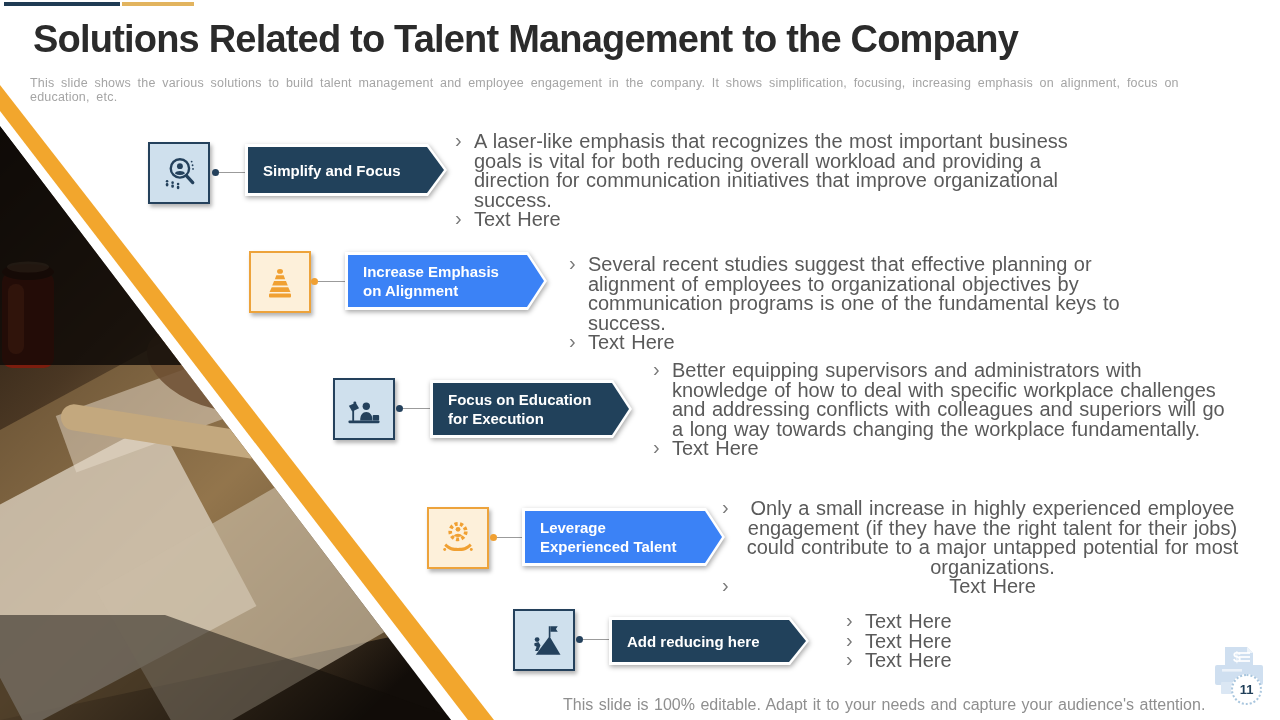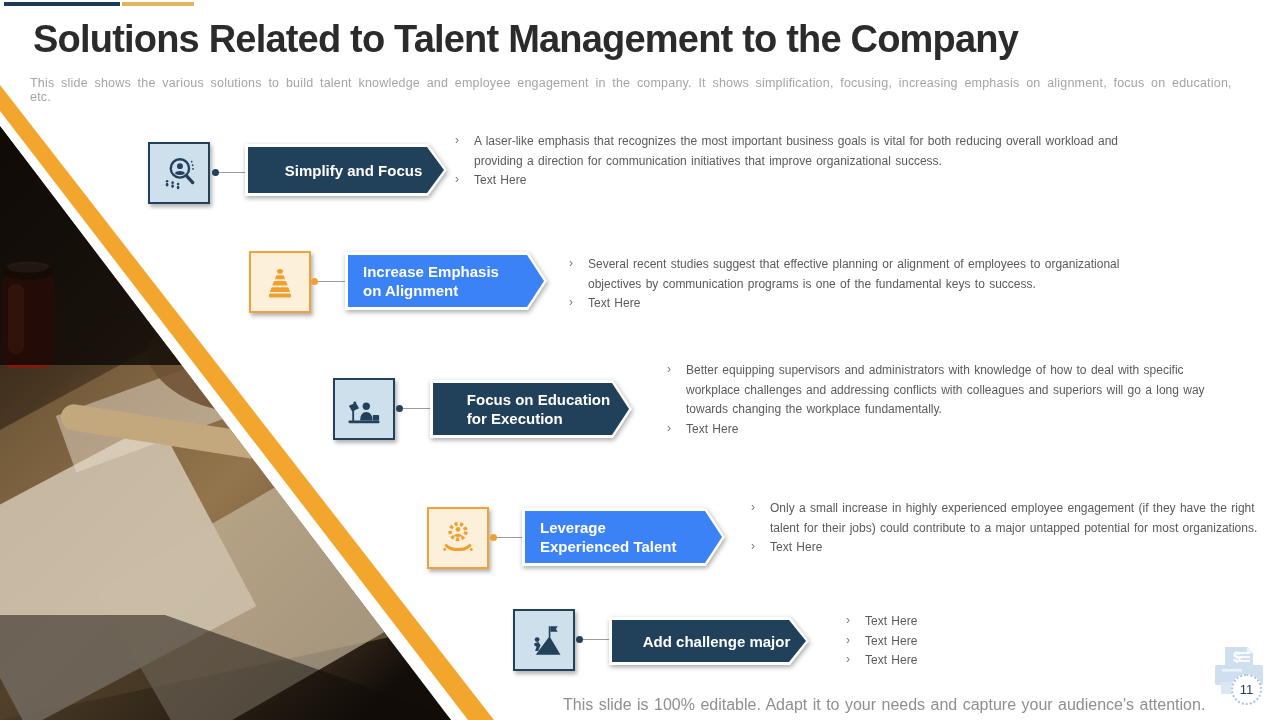--- a/index.html
+++ b/index.html
@@ -41,37 +41,37 @@
   .connector.orange .dot{background:#f0a032;}
   .connector .line{position:absolute;left:7px;right:0;top:3px;height:1px;background:#9b9b9b;}
 
   .arrow-wrap{position:absolute;filter:drop-shadow(1.5px 2.5px 2.5px rgba(0,0,0,0.35));}
   .arrow-white{position:absolute;inset:0;background:#ffffff;
     clip-path:polygon(0 0, calc(100% - 19px) 0, 100% 50%, calc(100% - 19px) 100%, 0 100%);}
   .arrow-fill{position:absolute;inset:3px;display:flex;align-items:center;
     box-sizing:border-box;padding-left:15px;
     clip-path:polygon(0 0, calc(100% - 17px) 0, 100% 50%, calc(100% - 17px) 100%, 0 100%);
     color:#fff;font-weight:700;font-size:15px;line-height:19px;white-space:pre-line;}
-  .arrow-fill.navy{background:#21415b;justify-content:center;}
+  .arrow-fill.navy{background:#21415b;}
   .arrow-fill.orange{background:#3b82f6;}
 
   .bullets{position:absolute;margin:0;padding:0;list-style:none;
-    font-size:12px;line-height:19.5px;color:#5a5a5a;word-spacing:1px;}
+    font-size:20px;line-height:19.5px;color:#5a5a5a;word-spacing:1px;}
   .bullets li{position:relative;padding-left:22px;}
   .bullets li::before{content:"\203A";position:absolute;left:3px;top:-1px;color:#7a7a7a;}
 
   .footer-note{position:absolute;left:563px;top:696px;font-size:16px;color:#8f8f8f;
     white-space:nowrap;word-spacing:1px;}
 
   .watermark{position:absolute;left:1210px;top:644px;width:58px;height:58px;}
   .page-badge{
     position:absolute;left:1231px;top:674px;width:31px;height:31px;box-sizing:border-box;
     border:2px dotted #a9c6de;border-radius:50%;background:#fff;
     display:flex;align-items:center;justify-content:center;
-    font-size:13px;font-weight:400;color:#1f3e58;z-index:2;
+    font-size:13px;font-weight:700;color:#1f3e58;z-index:2;
   }
 </style>
 </head>
 <body>
 
 <div class="slide">
 
   <div class="bar navy"></div>
   <div class="bar gold"></div>
 
@@ -102,21 +102,21 @@
       <ellipse cx="28" cy="267" rx="21" ry="5.5" fill="#caa37c" opacity="0.45"></ellipse>
       <polygon points="0,126 185,365 0,365" fill="#0d0906" opacity="0.8"></polygon>
       <polygon points="0,615 165,615 460,720 0,720" fill="#0f0b08" opacity="0.5"></polygon>
     </g>
     <polygon points="0,85 494,720 468,720 0,111" fill="#f2a62d"></polygon>
   </svg>
 
   <div class="content">
 
     <h1 class="title">Solutions Related to Talent Management to the Company</h1>
-    <p class="subtitle">This slide shows the various solutions to build talent knowledge and employee engagement in the company. It shows simplification, focusing, increasing emphasis on alignment, focus on education, etc.</p>
+    <p class="subtitle">This slide shows the various solutions to build talent management and employee engagement in the company. It shows simplification, focusing, increasing emphasis on alignment, focus on education, etc.</p>
 
     <div class="icon-box blue" style="left:148px;top:142px;">
       <svg viewBox="0 0 48 48" fill="currentColor" stroke="none">
         <circle cx="25" cy="19" r="10" fill="none" stroke="currentColor" stroke-width="2.6"></circle>
         <circle cx="25" cy="16.5" r="3.2"></circle>
         <path d="M19.5 24.5c1.2-3.4 9.8-3.4 11 0a10 10 0 0 1-11 0z"></path>
         <line x1="32.5" y1="27.5" x2="39" y2="34.5" stroke="currentColor" stroke-width="3.6" stroke-linecap="round"></line>
         <circle cx="11" cy="33" r="1.4"></circle>
           <rect x="9.6" y="35" width="2.8" height="3.6" rx="1.2"></rect>
         <circle cx="17" cy="34.5" r="1.4"></circle>
@@ -177,21 +177,21 @@
     </div>
     <div class="connector navy" style="left:396px;top:405px;width:34px;">
       <span class="dot"></span>
       <span class="line"></span>
     </div>
     <div class="arrow-wrap" style="left:430px;top:380px;width:202px;height:58px;text-decoration:underline;">
       <div class="arrow-white"></div>
       <div class="arrow-fill navy"><span>Focus on Education
 for Execution</span></div>
     </div>
-    <ul class="bullets" style="left:664px;top:361px;width:575px;">
+    <ul class="bullets" style="left:650px;top:361px;width:575px;">
       <li>Better equipping supervisors and administrators with knowledge of how to deal with specific workplace challenges and addressing conflicts with colleagues and superiors will go a long way towards changing the workplace fundamentally.</li>
       <li>Text Here</li>
     </ul>
 
     <div class="icon-box cream" style="left:427px;top:507px;">
       <svg viewBox="0 0 48 48" fill="currentColor">
         <circle cx="24" cy="17" r="8.5" fill="none" stroke="currentColor" stroke-width="4" stroke-dasharray="3.4 2.6"></circle>
         <circle cx="24" cy="14.5" r="2.6"></circle>
         <path d="M19.5 21.5c1-3 8-3 9 0a8.5 8.5 0 0 1-9 0z"></path>
         <path d="M9 32.5c5 5.2 9 5.8 15 5.8s10-.6 15-5.8l-2.1-2.4c-4 4.3-7.9 4.8-12.9 4.8s-8.9-.5-12.9-4.8z"></path>
@@ -201,41 +201,41 @@
     </div>
     <div class="connector orange" style="left:490px;top:534px;width:32px;">
       <span class="dot"></span>
       <span class="line"></span>
     </div>
     <div class="arrow-wrap" style="left:522px;top:508px;width:203px;height:58px;">
       <div class="arrow-white"></div>
       <div class="arrow-fill orange"><span>Leverage
 Experienced Talent</span></div>
     </div>
-    <ul class="bullets" style="left:748px;top:499px;width:525px;">
+    <ul class="bullets" style="left:719px;top:499px;width:525px;text-align:center;">
       <li>Only a small increase in highly experienced employee engagement (if they have the right talent for their jobs) could contribute to a major untapped potential for most organizations.</li>
       <li>Text Here</li>
     </ul>
 
     <div class="icon-box blue" style="left:513px;top:609px;">
       <svg viewBox="0 0 48 48" fill="currentColor">
         <path d="M15 40 L30 20 L42 40 Z"></path>
         <rect x="29.2" y="9" width="1.8" height="12"></rect>
         <path d="M31 9h8l-2 3 2 3h-8z"></path>
         <circle cx="16.5" cy="23.5" r="2.6"></circle>
         <path d="M13.5 27.5l4.5-1.3 2.2 3.4-2.5 6.4h-3.4l1.6-4.6-2.4-1.4z"></path>
       </svg>
     </div>
     <div class="connector navy" style="left:576px;top:636px;width:33px;">
       <span class="dot"></span>
       <span class="line"></span>
     </div>
     <div class="arrow-wrap" style="left:609px;top:617px;width:200px;height:48px;">
       <div class="arrow-white"></div>
-      <div class="arrow-fill navy"><span>Add challenge major</span></div>
+      <div class="arrow-fill navy"><span>Add reducing here</span></div>
     </div>
     <ul class="bullets" style="left:843px;top:612px;width:220px;">
       <li>Text Here</li>
       <li>Text Here</li>
       <li>Text Here</li>
     </ul>
 
     <div class="footer-note">This slide is 100% editable. Adapt it to your needs and capture your audience's attention.</div>
 
     <svg class="watermark" viewBox="0 0 58 58">

